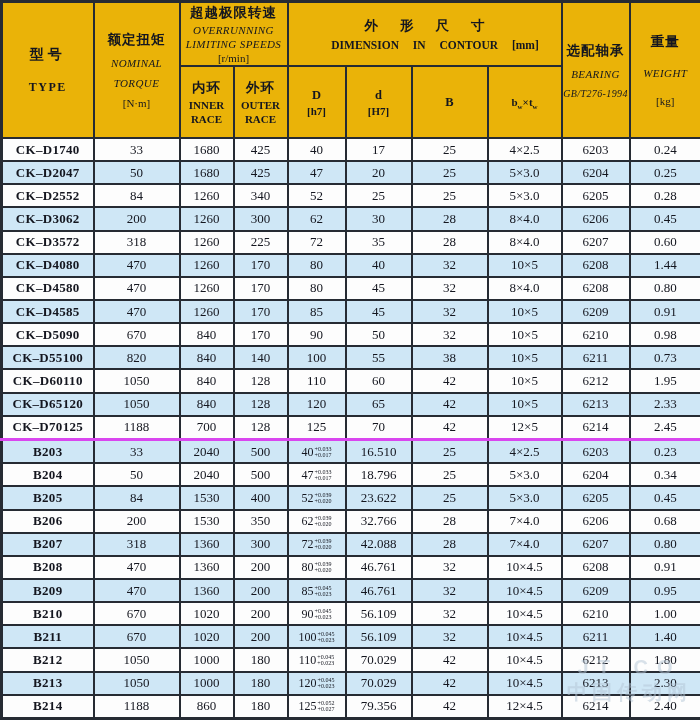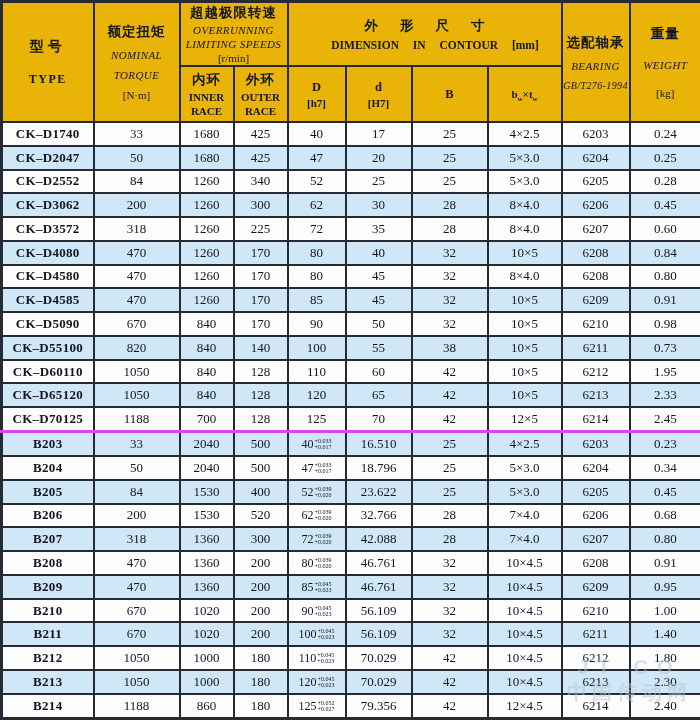--- a/index.html
+++ b/index.html
@@ -10,21 +10,21 @@
   table{
     border-collapse:collapse;table-layout:fixed;
     width:700px;height:720px;border:3px solid #262b33;
   }
   th,td{
     border:2px solid #262b33;text-align:center;vertical-align:middle;
     padding:0;overflow:hidden;
   }
   thead th{background:#eab308;font-weight:bold;}
   thead tr.tier1{height:62px;}
-  thead tr.tier2{height:56px;}
+  thead tr.tier2{height:72px;}
   tbody tr{height:16px;}
   tbody tr.blue td{background:#cfe7f6;}
   tbody tr.white td{background:#fdfdfd;}
   tbody tr.section-start td{border-top:3px solid #d946ef;}
   td{font-size:13px;}
   td.model{font-weight:bold;letter-spacing:.3px;}
   .hstack{display:flex;flex-direction:column;align-items:center;justify-content:center;}
   .zh{font-size:13.5px;font-weight:bold;letter-spacing:1px;}
   .zh-big{font-size:14px;font-weight:bold;letter-spacing:4px;}
   .en{font-size:11px;font-weight:normal;letter-spacing:.4px;font-style:italic;}
@@ -213,21 +213,21 @@
       <tr class="blue">
         <td class="model">CK–D4080</td>
         <td>470</td>
         <td>1260</td>
         <td>170</td>
         <td>80</td>
         <td>40</td>
         <td>32</td>
         <td>10×5</td>
         <td>6208</td>
-        <td>0.84</td>
+        <td>1.44</td>
       </tr>
       <tr class="white">
         <td class="model">CK–D4580</td>
         <td>470</td>
         <td>1260</td>
         <td>170</td>
         <td>80</td>
         <td>45</td>
         <td>32</td>
         <td>8×4.0</td>
@@ -348,21 +348,21 @@
         <td>23.622</td>
         <td>25</td>
         <td>5×3.0</td>
         <td>6205</td>
         <td>0.45</td>
       </tr>
       <tr class="white">
         <td class="model">B206</td>
         <td>200</td>
         <td>1530</td>
-        <td>520</td>
+        <td>350</td>
         <td><span class="dmain">62</span><span class="tol">
             <span>+0.039</span>
             <span>+0.020</span>
           </span></td>
         <td>32.766</td>
         <td>28</td>
         <td>7×4.0</td>
         <td>6206</td>
         <td>0.68</td>
       </tr>

